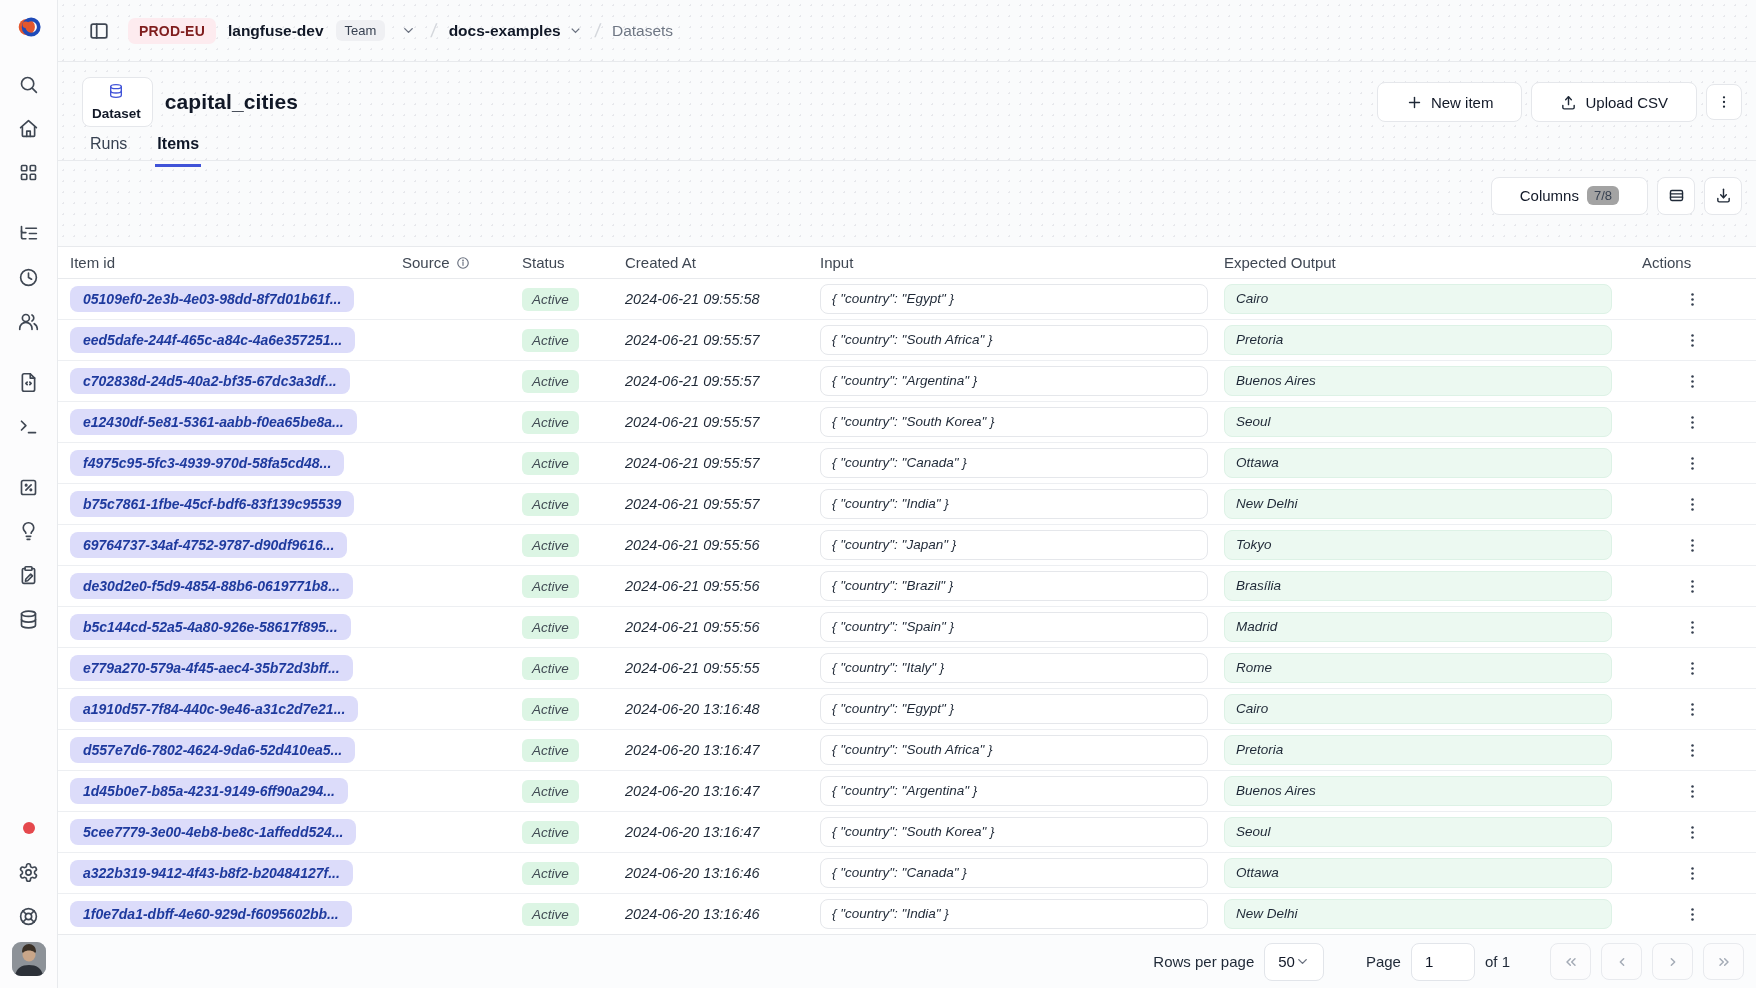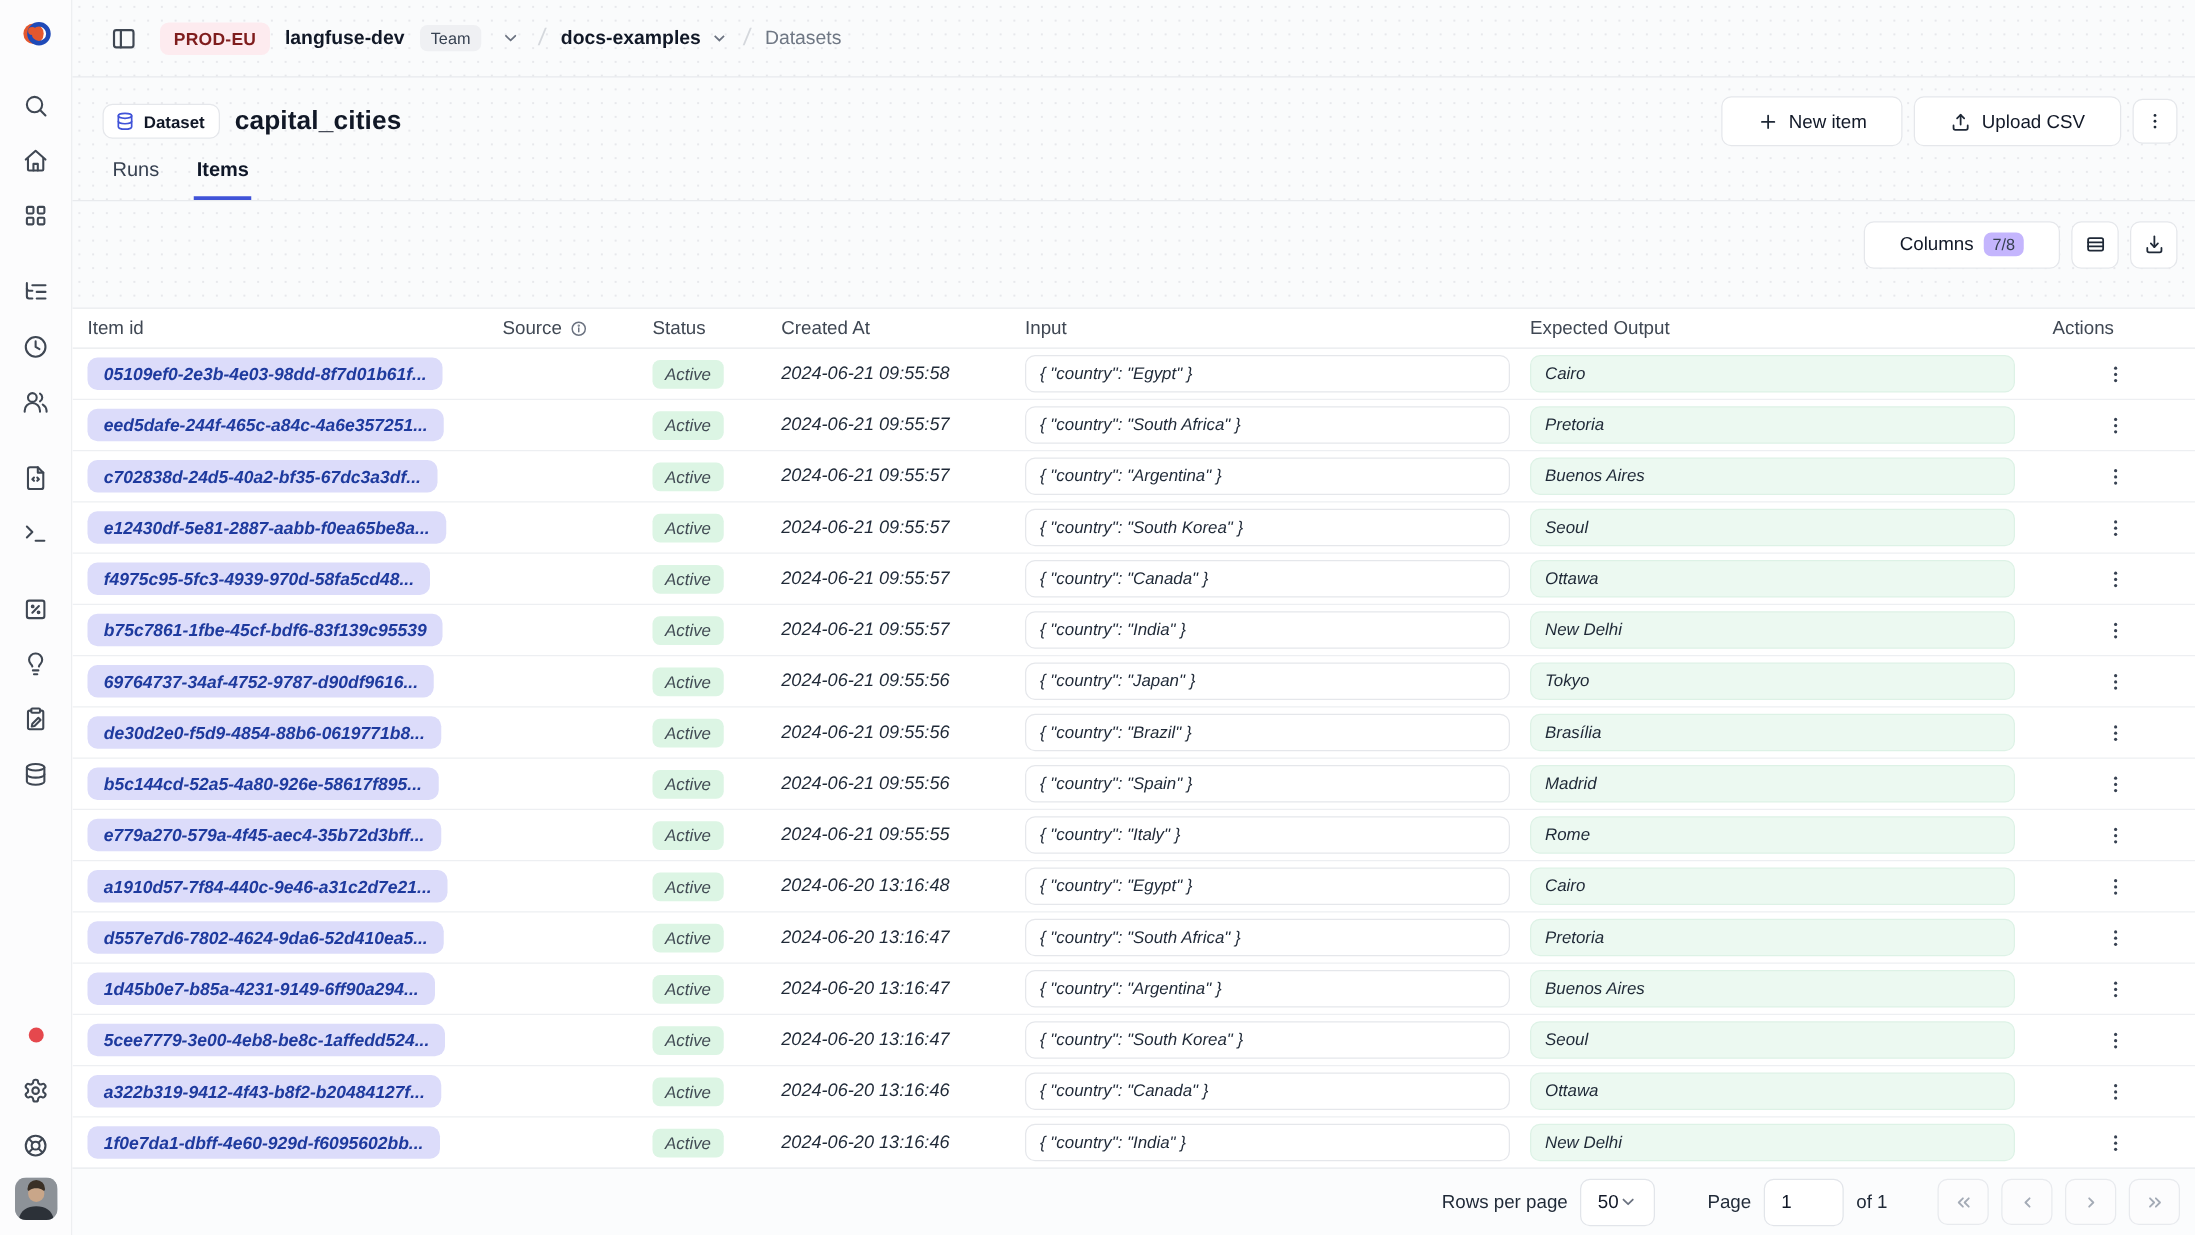--- a/index.html
+++ b/index.html
@@ -42,39 +42,39 @@
   .crumb-slash { color:#d4d7dc; font-size:19px; font-weight:300; transform:skewX(-8deg); }
   .crumb-proj { font-size:15.5px; font-weight:600; color:#111827; display:flex; align-items:center; gap:7px; cursor:pointer; background:none; border:none; font-family:inherit; }
   .crumb-section { font-size:15.5px; font-weight:500; color:#6f7784; }
 
   
   .page-head { height:99px; flex-shrink:0; border-bottom:1px solid #e8eaed;
     padding:15px 14px 0 24px; display:flex; flex-direction:column; }
   .title-row { display:flex; align-items:center; }
   .type-badge { display:inline-flex; align-items:center; gap:7px; background:#fff;
     border:1px solid #e5e7eb; border-radius:8px; padding:5px 11px 5px 9px;
-    font-size:13.5px; font-weight:600; color:#111827; }
+    font-size:13.5px; font-weight:600; color:#111827;flex-direction:column; }
   .type-badge svg { width:16px; height:16px; stroke:#4053d8; stroke-width:2; fill:none; stroke-linecap:round; stroke-linejoin:round; }
   .page-title { font-size:21px; font-weight:700; margin-left:12px; letter-spacing:.1px; }
   .title-actions { margin-left:auto; display:flex; align-items:center; gap:9px; }
   .btn { display:inline-flex; align-items:center; gap:8px; background:#fff; border:1px solid #e5e7eb;
     border-radius:8px; height:40px; padding:0 28px; font-size:15px; font-weight:500; color:#111827;
     font-family:inherit; cursor:pointer; }
   .btn svg { width:17px; height:17px; stroke:#1f2937; stroke-width:2; fill:none; stroke-linecap:round; stroke-linejoin:round; }
   .btn.icon-only { width:38px; padding:0; justify-content:center; }
   .tabs { display:flex; gap:26px; margin-top:auto; padding-left:6px; }
   .tab { font-size:16px; font-weight:500; color:#374151; padding:8px 2px 11px;
     border:none; background:none; font-family:inherit; cursor:pointer; border-bottom:3px solid transparent; }
   .tab.active { color:#0f1728; font-weight:600; border-bottom-color:#4053d8; }
 
   
   .toolbar { height:85px; flex-shrink:0; display:flex; align-items:center; justify-content:flex-end;
     gap:9px; padding:0 14px 16px; }
   .btn.small { height:38px; font-size:15px; }
-  .count-badge { background:#c4b5fd; color:#374151; font-size:13px; font-weight:500;
+  .count-badge { background:#a3a3a3; color:#374151; font-size:13px; font-weight:500;
     border-radius:6px; padding:2px 7px; }
 
   
   .table { flex:1; background:#fff; border-top:1px solid #e8eaed; display:flex; flex-direction:column; overflow:hidden; }
   .thead-row, .trow { display:grid;
     grid-template-columns:332px 120px 103px 195px 404px 404px 1fr;
     align-items:center; padding-left:12px; }
   .thead-row { height:32px; flex-shrink:0; border-bottom:1px solid #e8eaed; }
   .th { font-size:15px; font-weight:500; color:#3f4753; display:flex; align-items:center; gap:6px; }
   .th svg { width:14px; height:14px; stroke:#6b7280; stroke-width:2; fill:none; stroke-linecap:round; stroke-linejoin:round; }
@@ -423,21 +423,21 @@
                   <circle cx="12" cy="5" r="1.8"></circle>
                   <circle cx="12" cy="12" r="1.8"></circle>
                   <circle cx="12" cy="19" r="1.8"></circle>
                 </svg>
       </button>
     </div>
   </div>
 
   <div class="trow">
     <div class="cell">
-      <span class="id-badge">e12430df-5e81-2887-aabb-f0ea65be8a...</span>
+      <span class="id-badge">e12430df-5e81-5361-aabb-f0ea65be8a...</span>
     </div>
     <div class="cell"></div>
     <div class="cell">
       <span class="status-badge">Active</span>
     </div>
     <div class="cell cell-date">2024-06-21 09:55:57</div>
     <div class="cell">
       <div class="io-box input-box">{ "country": "South Korea" }</div>
     </div>
     <div class="cell">

